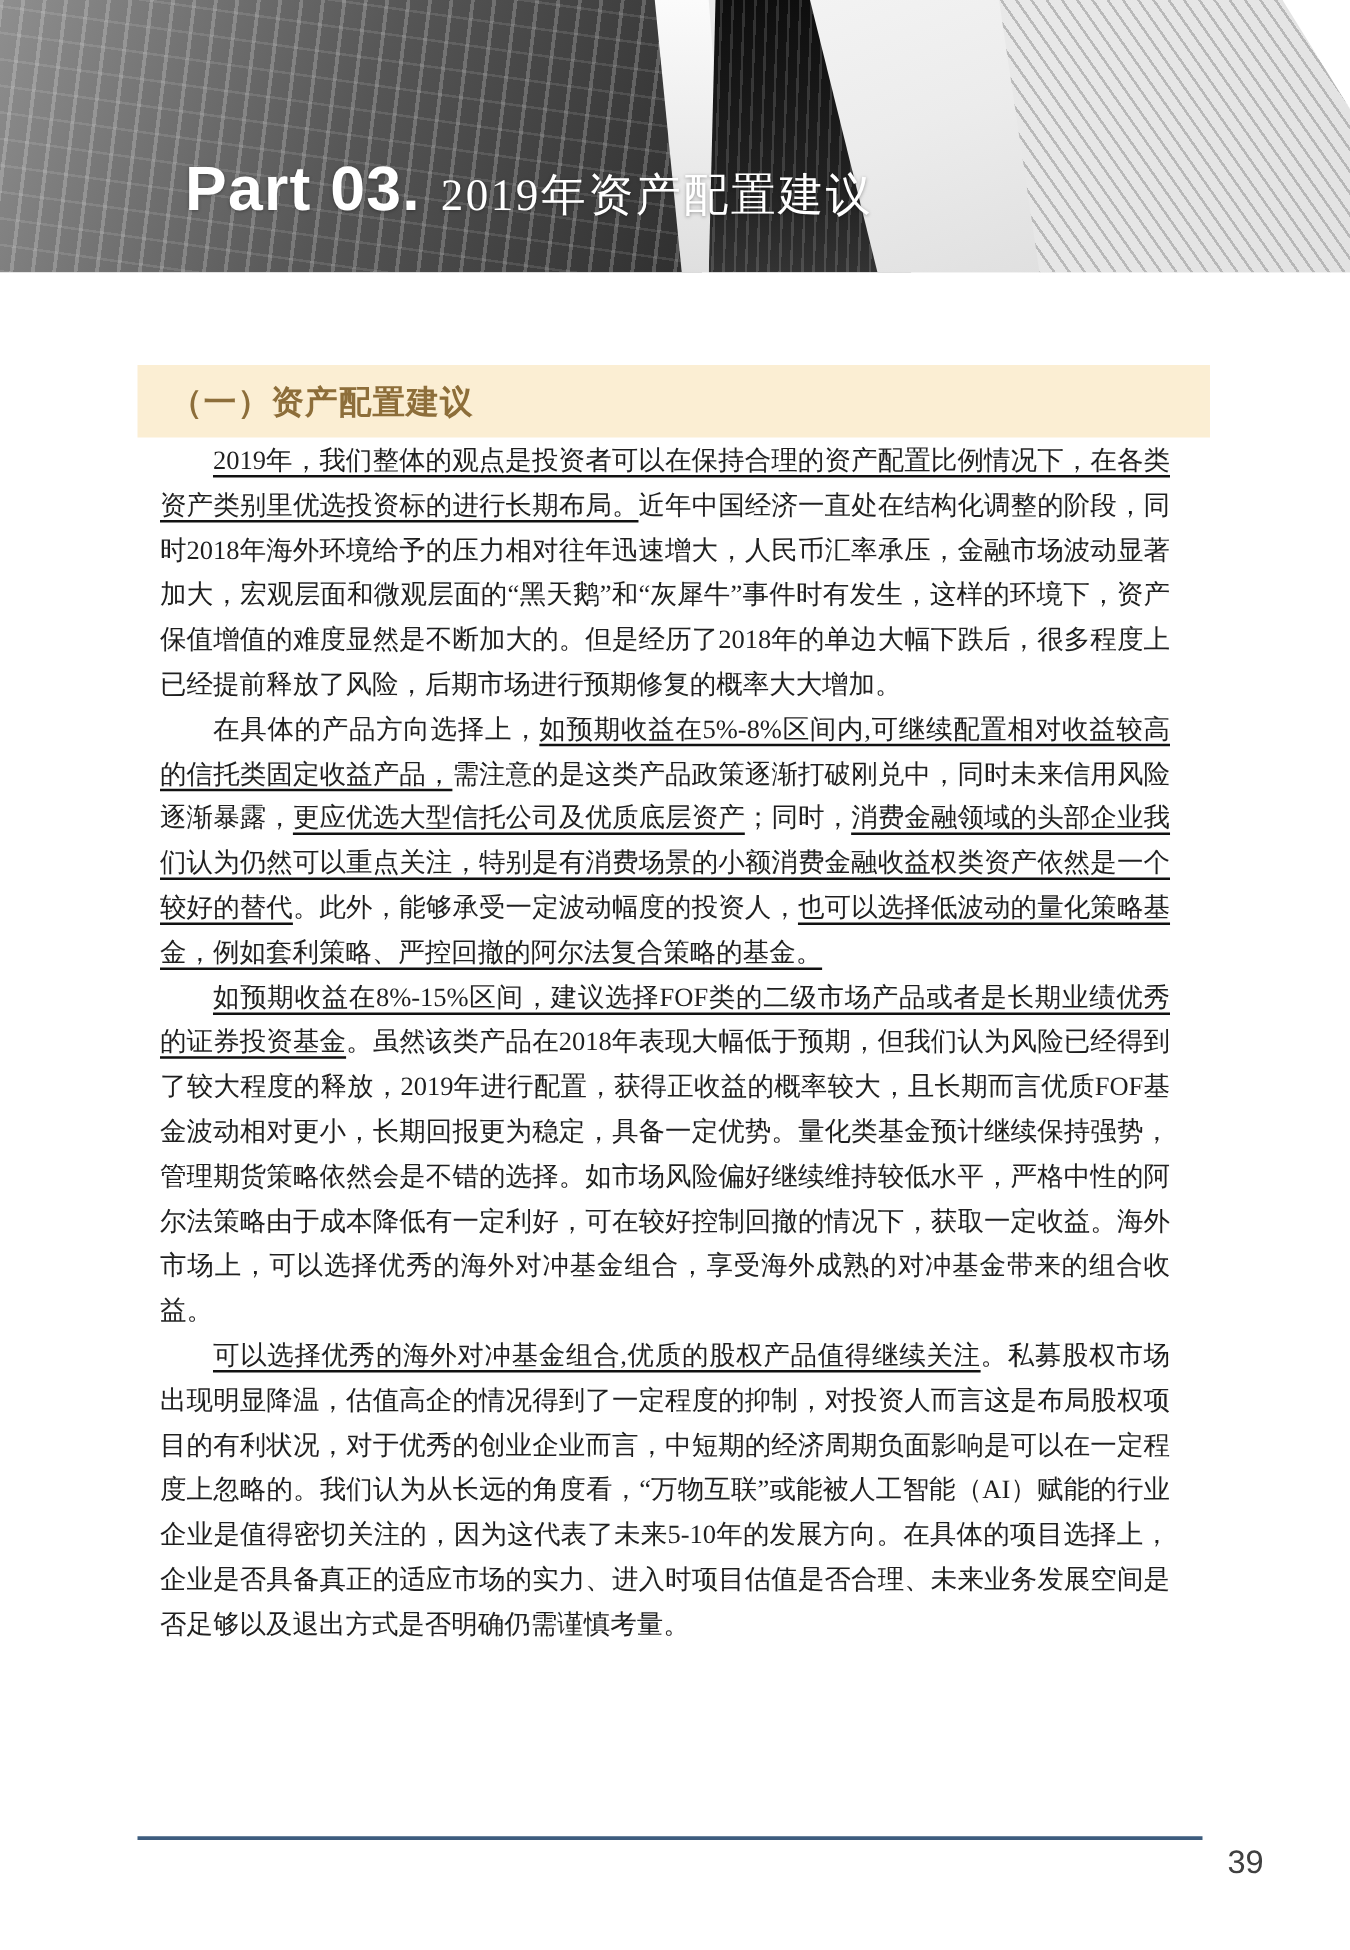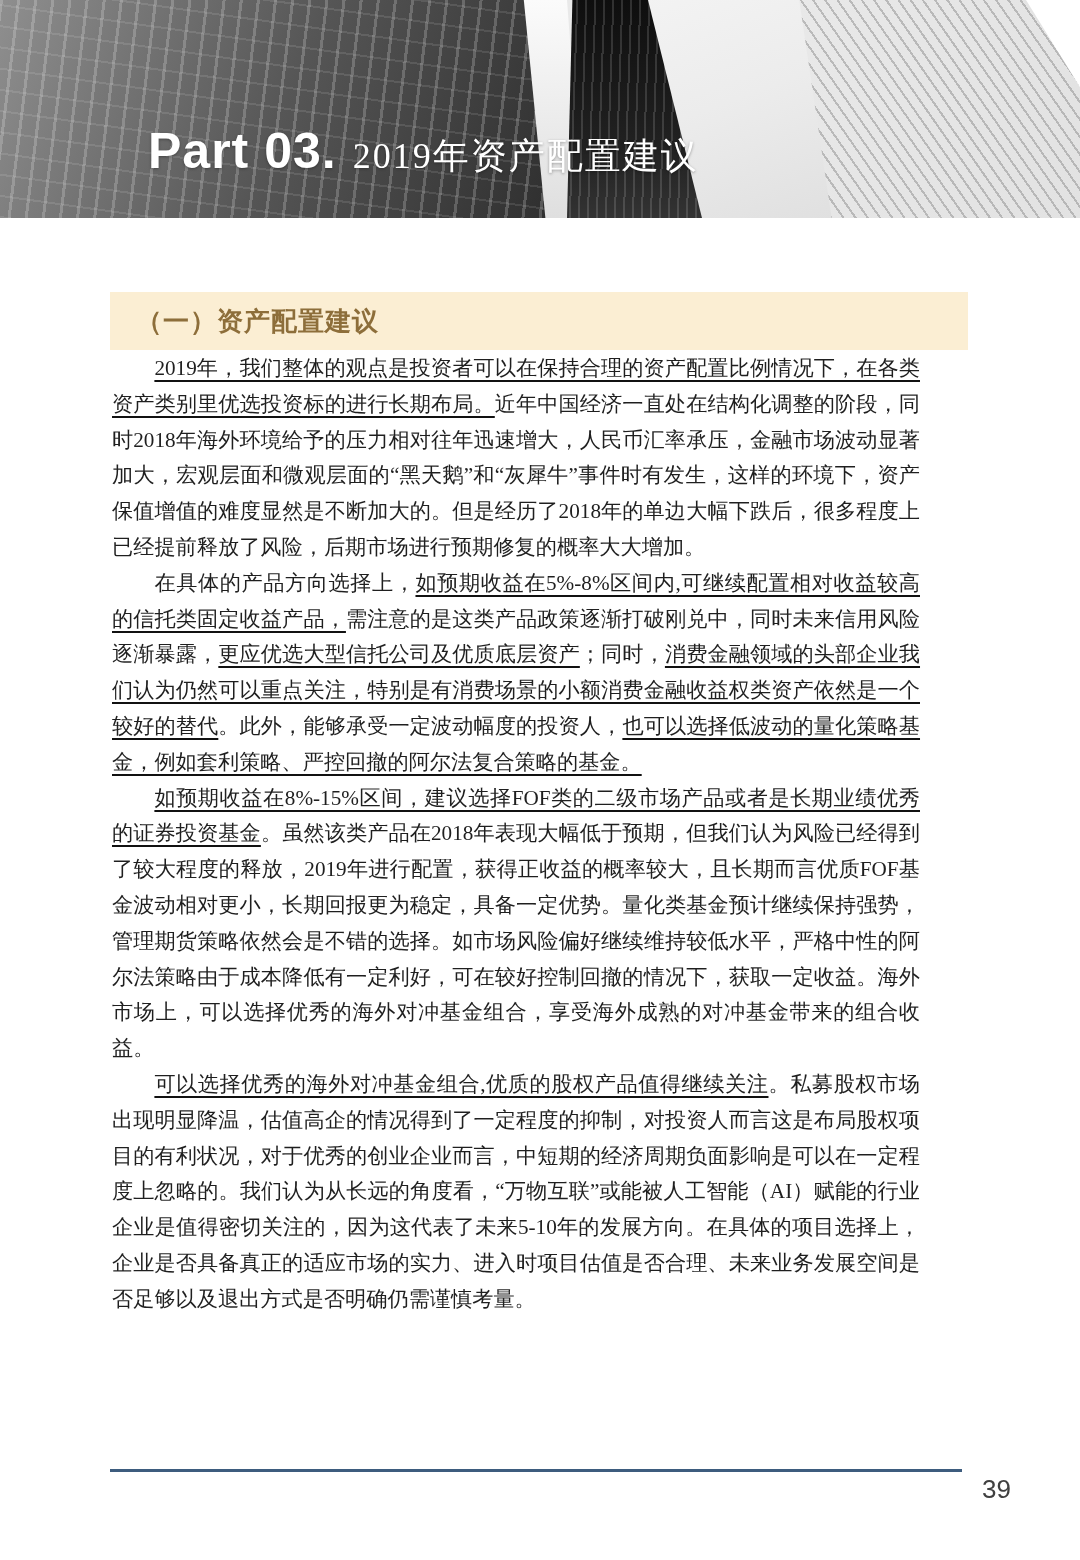--- a/index.html
+++ b/index.html
@@ -63,21 +63,21 @@
   .section-bar{
     position:absolute;left:110px;top:280px;width:858px;height:58px;
     background:#fbeed3;display:flex;align-items:center;
     box-sizing:border-box;padding-left:26px;margin-top:12px;
   }
   .section-bar .heading{
     color:#8d6e3a;font-size:26px;font-weight:bold;letter-spacing:1px;
   }
   
   .content{
-    position:absolute;left:112px;top:351px;width:808px;
+    position:absolute;left:128px;top:351px;width:808px;
     font-size:21.2px;line-height:35.8px;color:#1f1f1f;
     text-align:justify;text-justify:inter-ideograph;
   }
   .content p{margin:0;text-indent:2em;}
   .content .u{
     text-decoration:underline;
     text-decoration-color:#111;
     text-decoration-thickness:2px;
     text-underline-offset:5px;
   }

